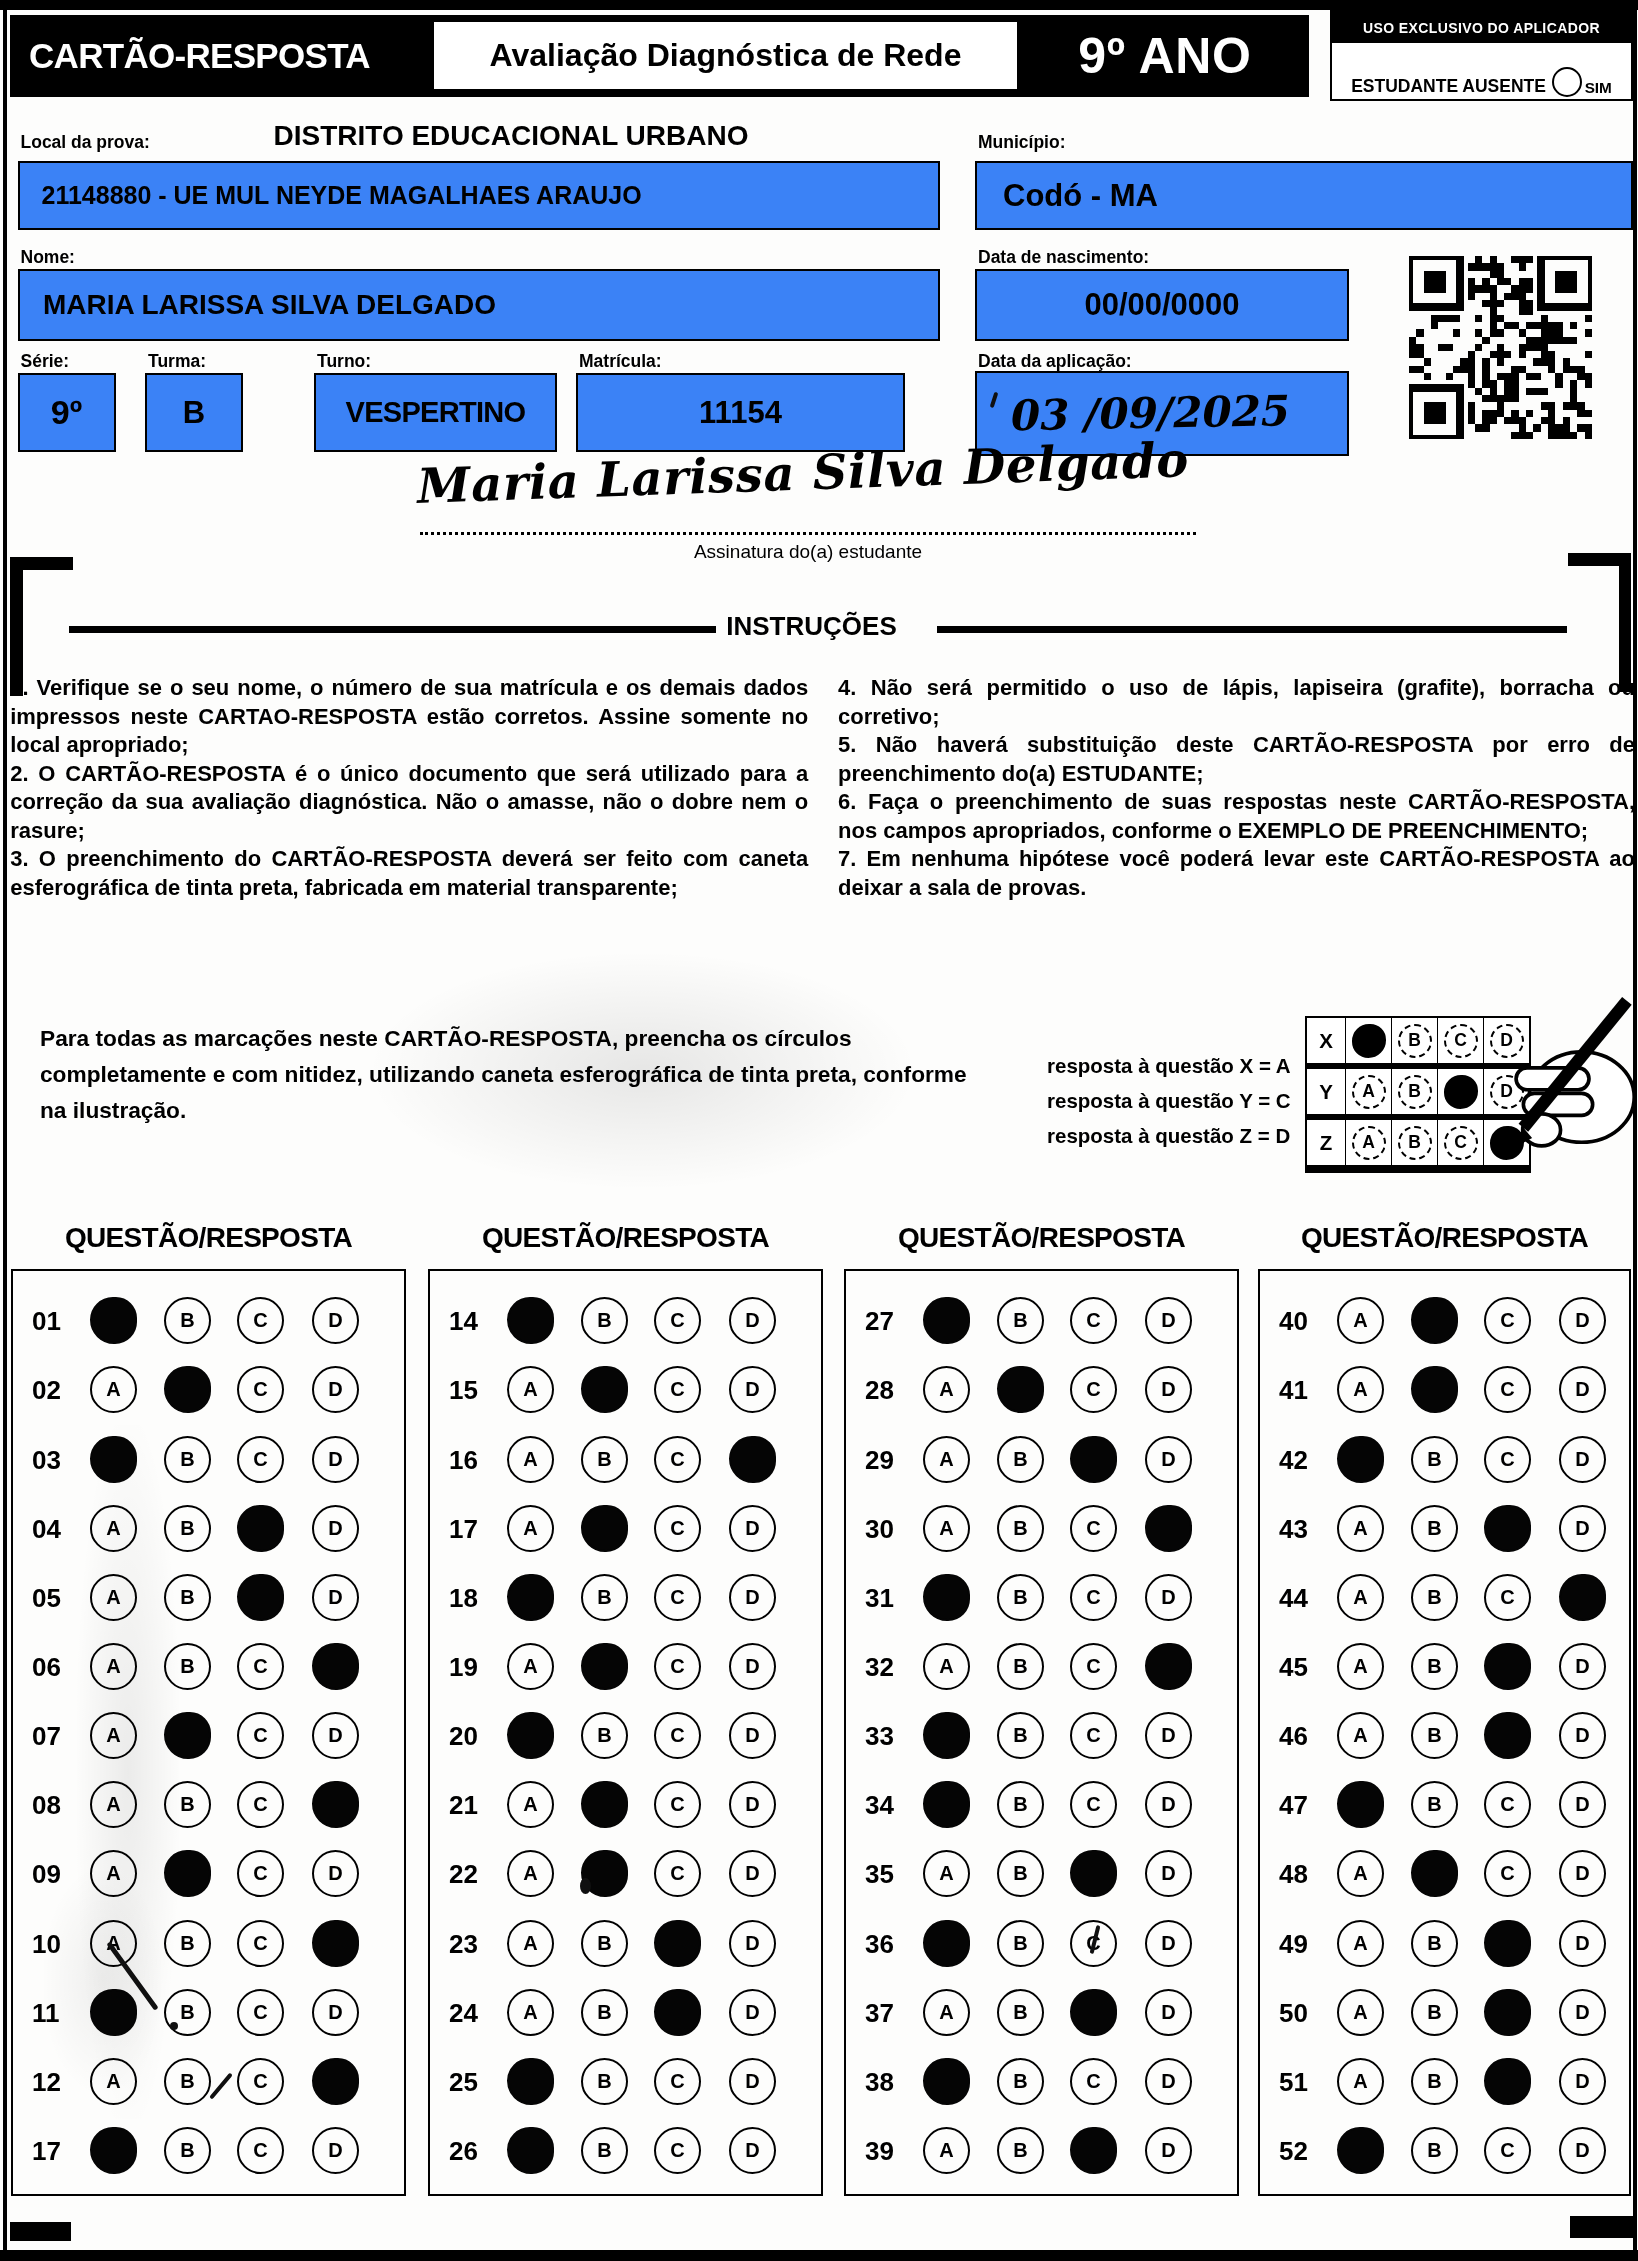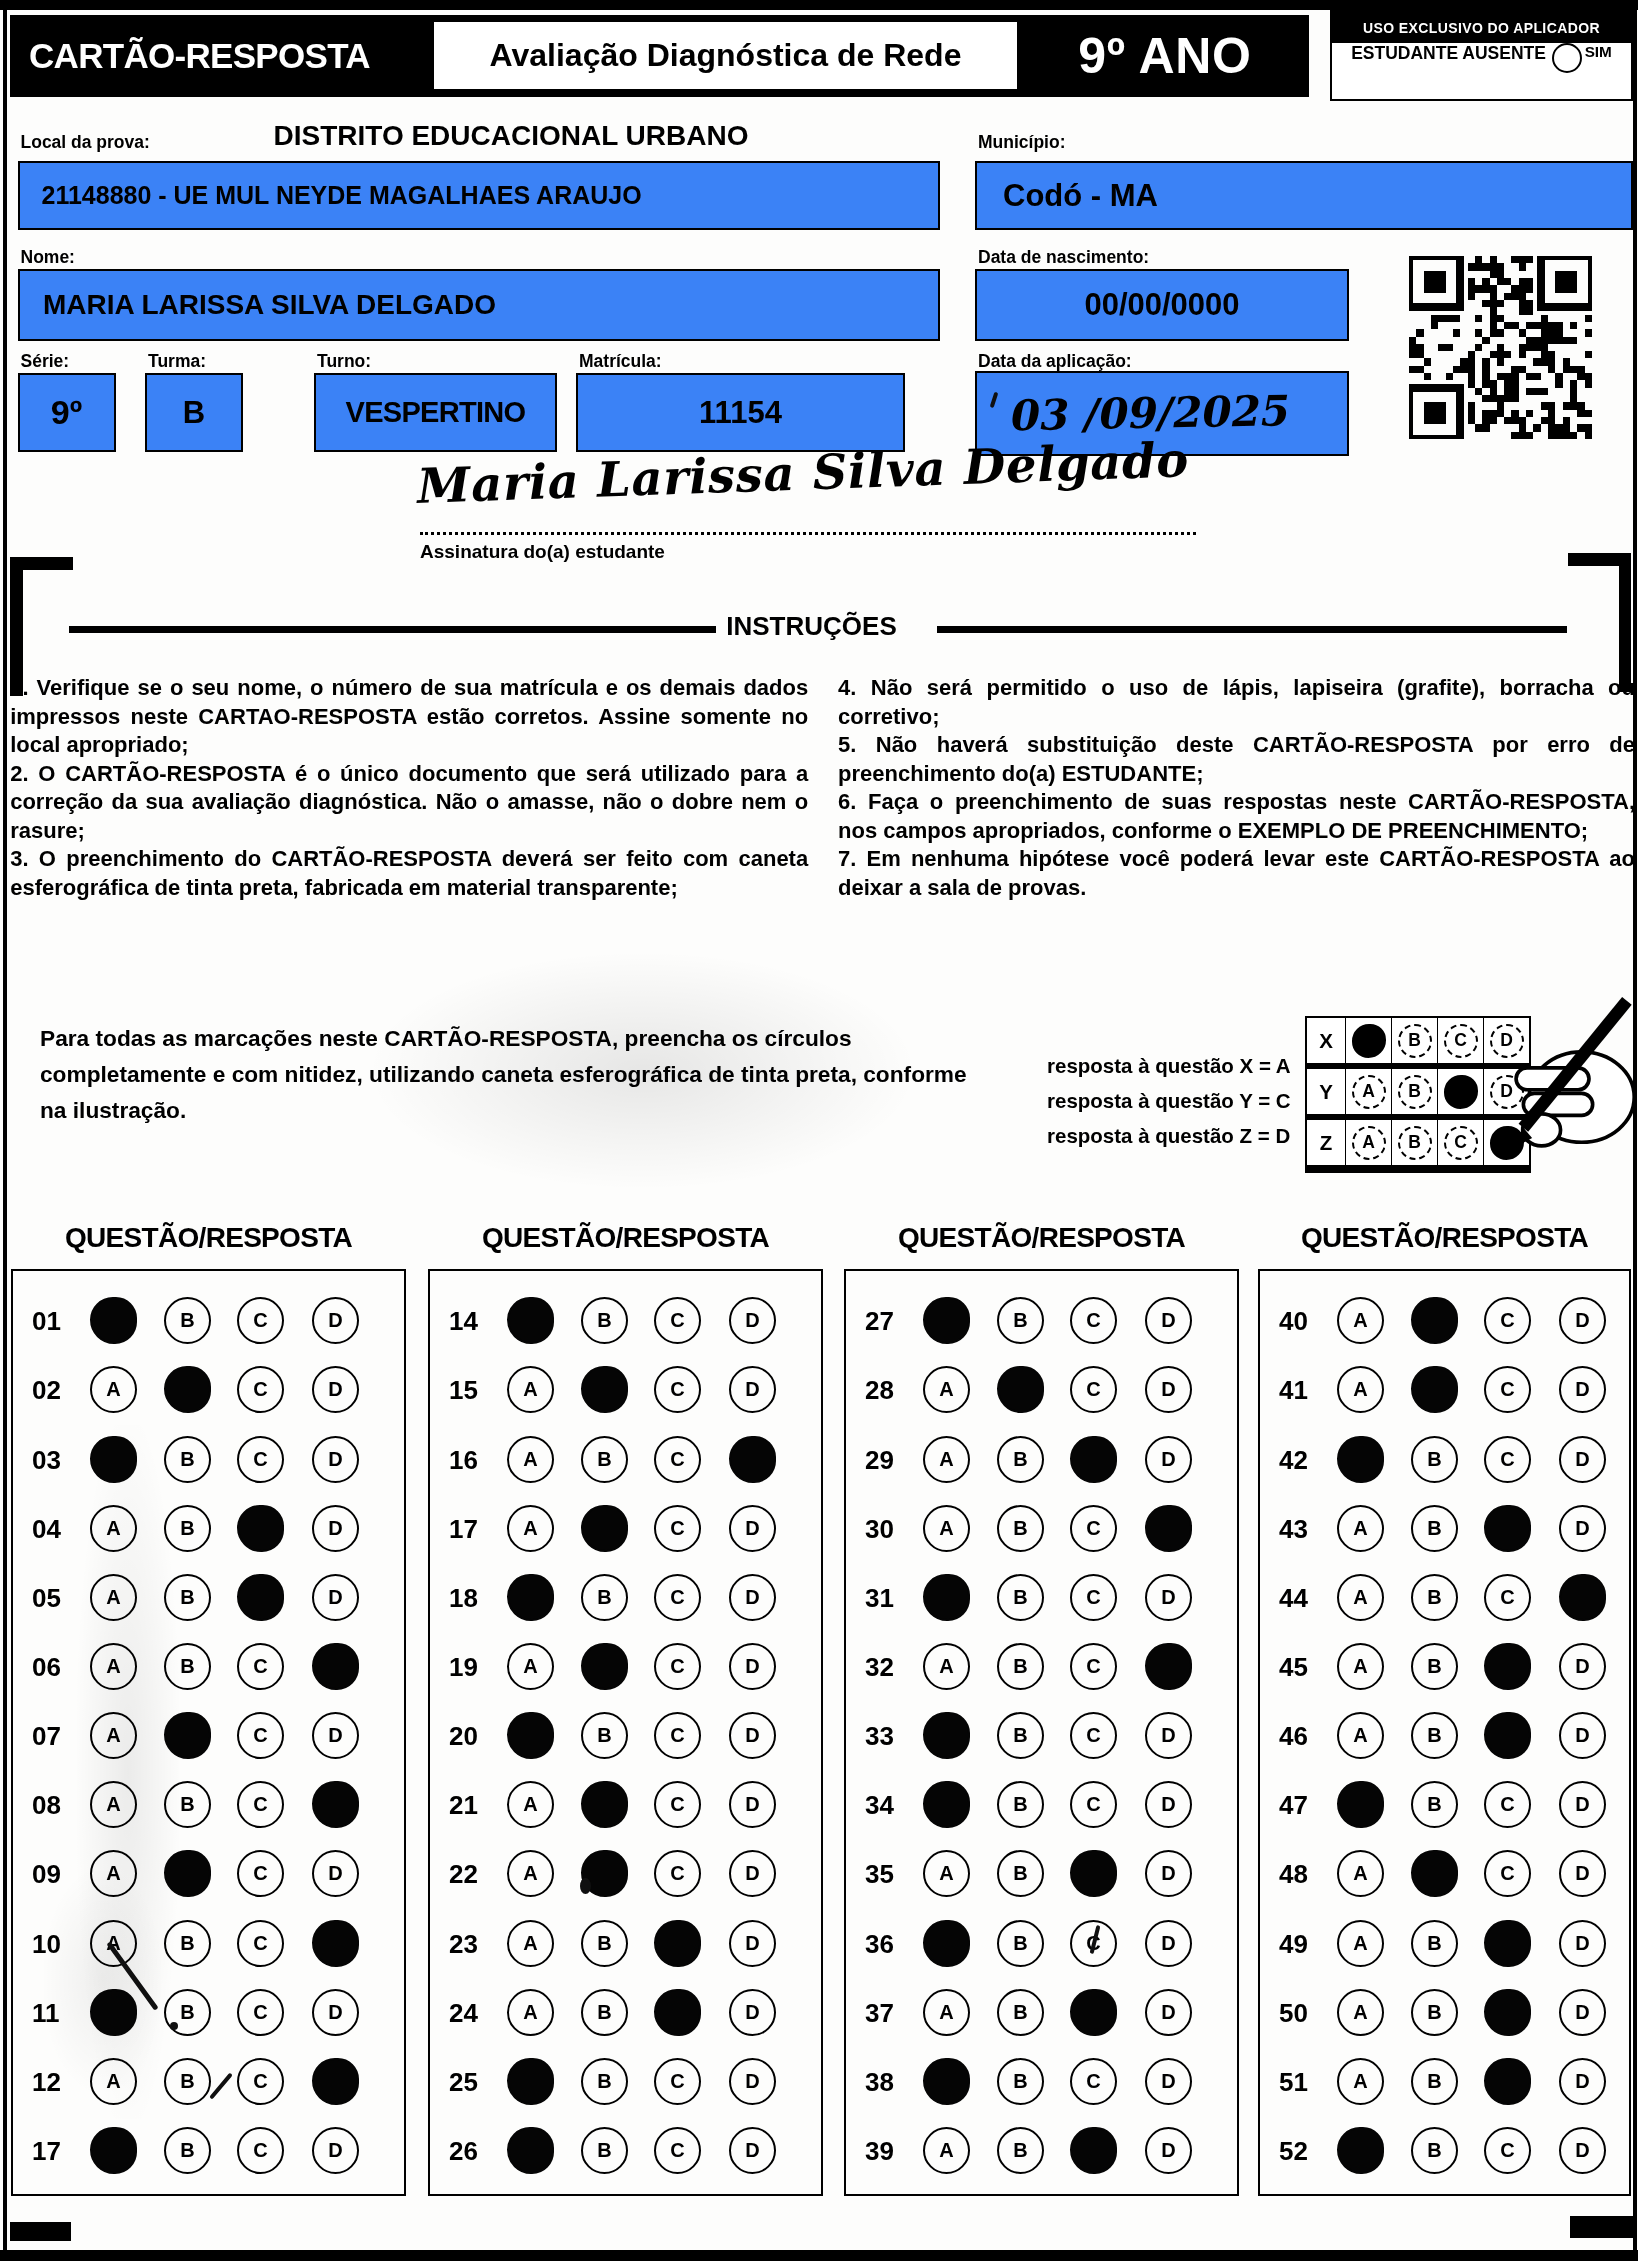--- a/index.html
+++ b/index.html
@@ -12,34 +12,34 @@
   #hdr-title{position:absolute;left:29px;top:14.6px;height:82px;line-height:82px;color:#fff;
              font-size:35px;font-weight:800;letter-spacing:-0.7px;}
   #hdr-white{position:absolute;left:434px;top:22px;width:583px;height:67px;background:#fff;
              display:flex;align-items:center;justify-content:center;font-size:32px;font-weight:800;}
   #hdr-grade{position:absolute;left:1022px;top:14.6px;width:286px;height:82px;line-height:82px;
              text-align:center;color:#fff;font-size:50px;font-weight:800;letter-spacing:0.7px;}
   #applicator{position:absolute;left:1330px;top:10.2px;width:303px;height:91px;border:2.9px solid #000;
               box-sizing:border-box;background:#fff;}
   #applicator .strip{height:31px;background:#000;color:#fff;font-size:14px;font-weight:700;
               display:flex;align-items:center;justify-content:center;letter-spacing:0.4px;}
-  #applicator .row{height:54px;display:flex;align-items:flex-start;justify-content:center;}
+  #applicator .row{height:54px;display:flex;align-items:flex-end;justify-content:center;}
   #applicator .row .lbl{font-size:17.5px;font-weight:800;}
   #absent-circle{width:26px;height:26px;border:2.2px solid #000;border-radius:50%;margin:0 2.9px 0 5.8px;}
   #applicator .row .sim{font-size:15.3px;font-weight:800;}
   
   .flabel{position:absolute;font-size:17.5px;font-weight:800;}
   .fbox{position:absolute;border:2.9px solid #000;box-sizing:border-box;display:flex;align-items:center;
         font-weight:800;background:#3b82f6;}
   #district{position:absolute;left:175px;top:120px;width:672px;text-align:center;font-size:28px;font-weight:800;}
   .hand{font-family:"DejaVu Serif",serif;font-style:italic;font-weight:700;}
   #sig-text{position:absolute;left:417px;top:444px;width:804px;font-size:48px;letter-spacing:0.7px;
             transform:rotate(-2deg);white-space:nowrap;}
   #sig-line{position:absolute;left:420px;top:482px;width:776px;height:50px;border-bottom:3.7px dotted #000;}
-  #sig-label{position:absolute;left:420px;top:541px;width:776px;text-align:left;font-size:19px;font-weight:700;}
+  #sig-label{position:absolute;left:420px;top:541px;width:776px;text-align:center;font-size:19px;font-weight:400;}
   
   .corner-h{position:absolute;background:#000;height:13px;width:63px;}
   .corner-v{position:absolute;background:#000;width:12.4px;height:139px;}
   
   #instr-title{position:absolute;left:720px;top:611px;width:183px;text-align:center;font-size:26px;font-weight:800;}
   .instr-line{position:absolute;top:626px;height:7.3px;background:#000;}
   .instr-col{position:absolute;top:674px;font-size:22px;font-weight:700;line-height:28.5px;text-align:justify;}
   .instr-col p{margin:0;}
   
   #example-text{position:absolute;left:40px;top:1020px;width:928px;font-size:22.7px;font-weight:800;line-height:36px;}

